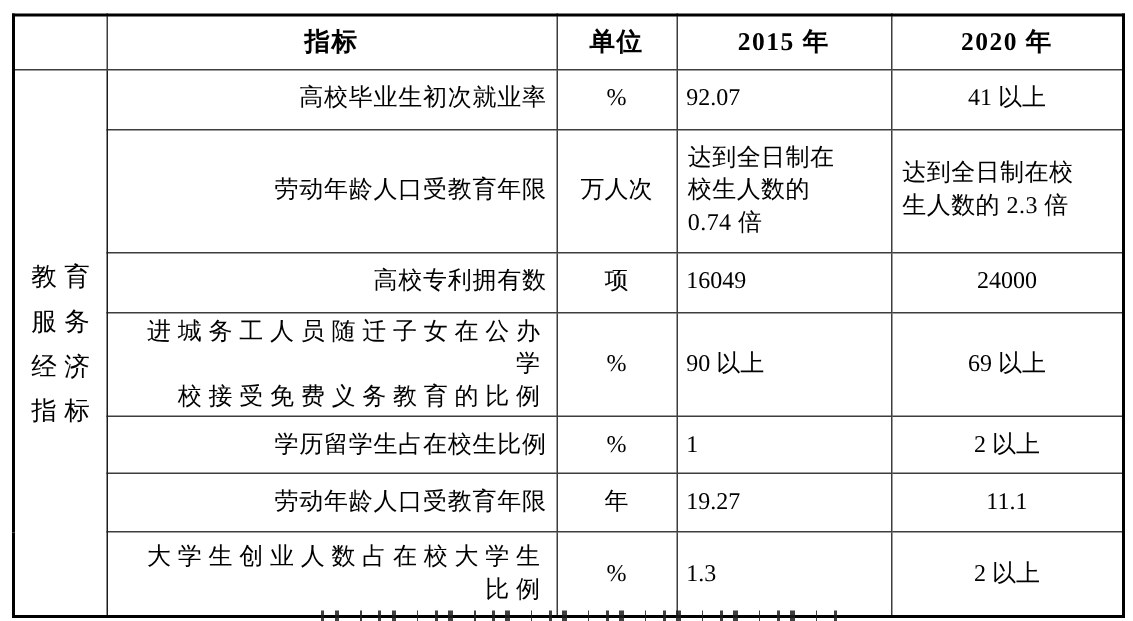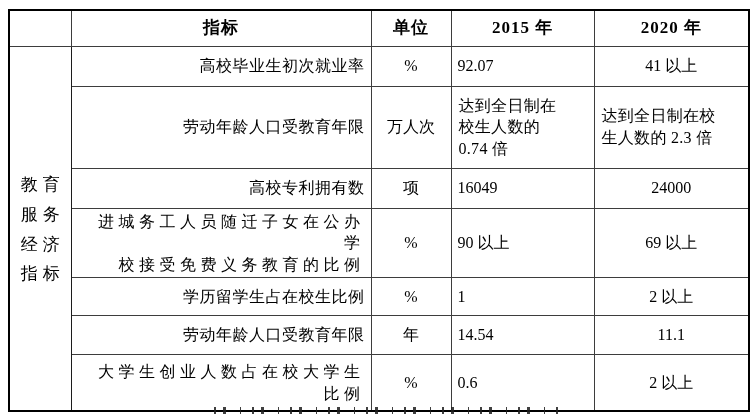--- a/index.html
+++ b/index.html
@@ -144,28 +144,28 @@
     <tr style="height:38px;">
       <td class="ind">学历留学生占在校生比例</td>
       <td class="unit">%</td>
       <td class="val">1</td>
       <td class="val gline">2 以上</td>
     </tr>
 
     <tr style="height:39px;">
       <td class="ind">劳动年龄人口受教育年限</td>
       <td class="unit">年</td>
-      <td class="val">14.54</td>
+      <td class="val">19.27</td>
       <td class="val gline">11.1</td>
     </tr>
 
     <tr style="height:56px;">
       <td class="ind spread">大学生创业人数占在校大学生
 比例</td>
       <td class="unit">%</td>
-      <td class="val">0.6</td>
+      <td class="val">1.3</td>
       <td class="val gline">2 以上</td>
     </tr>
   </tbody>
     </table>
 
   <div class="caption-fragment"></div>
 </div>
 
 </body></html>

